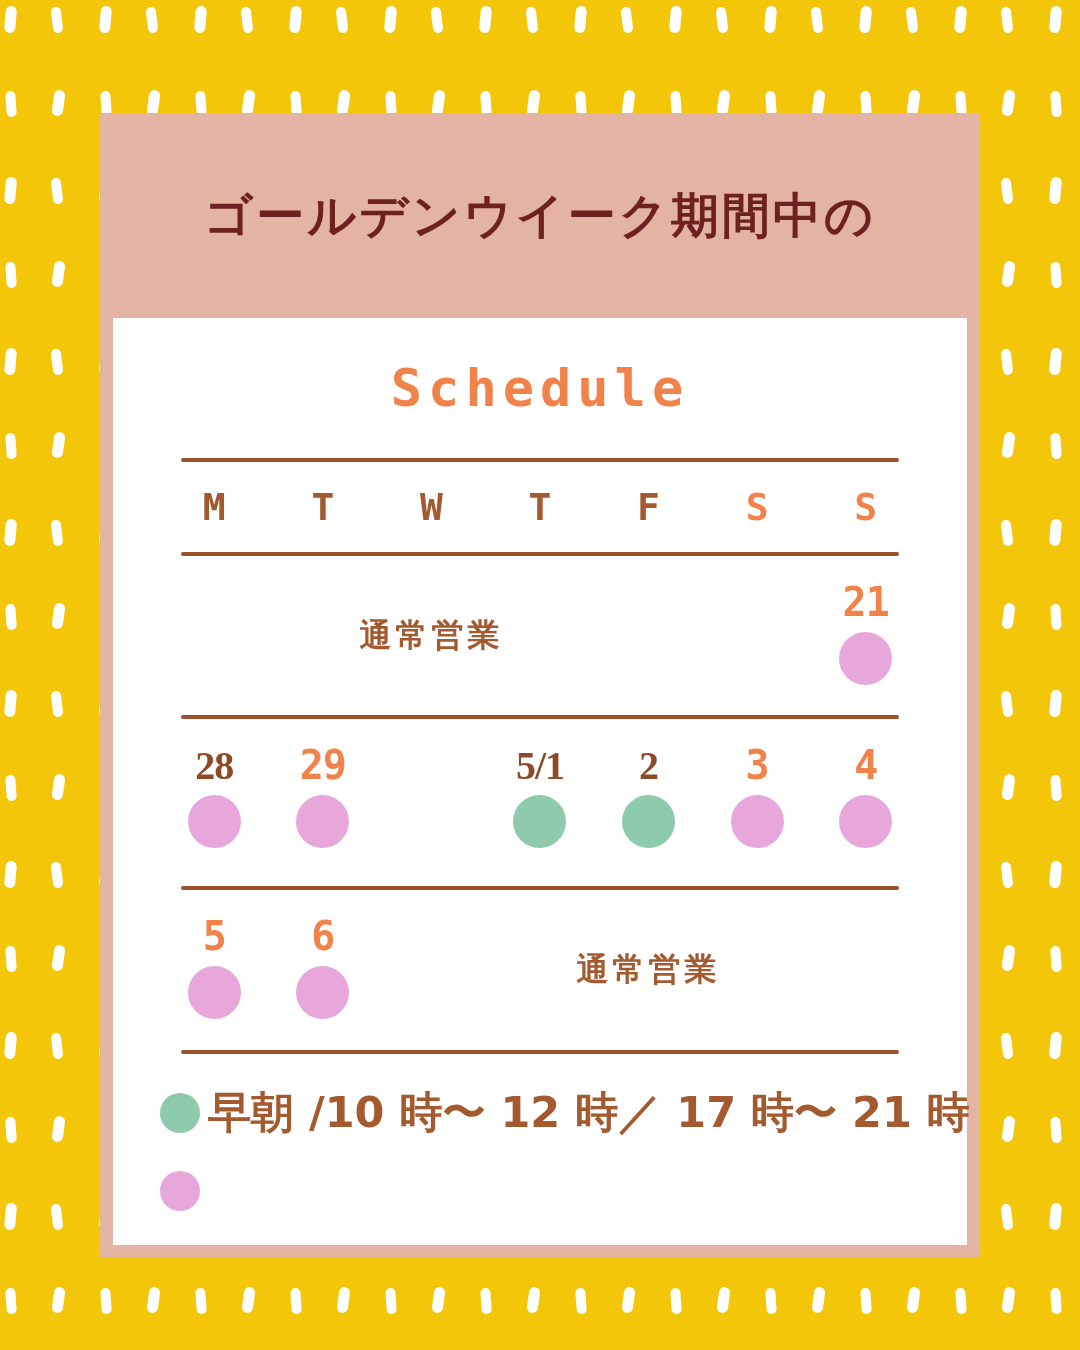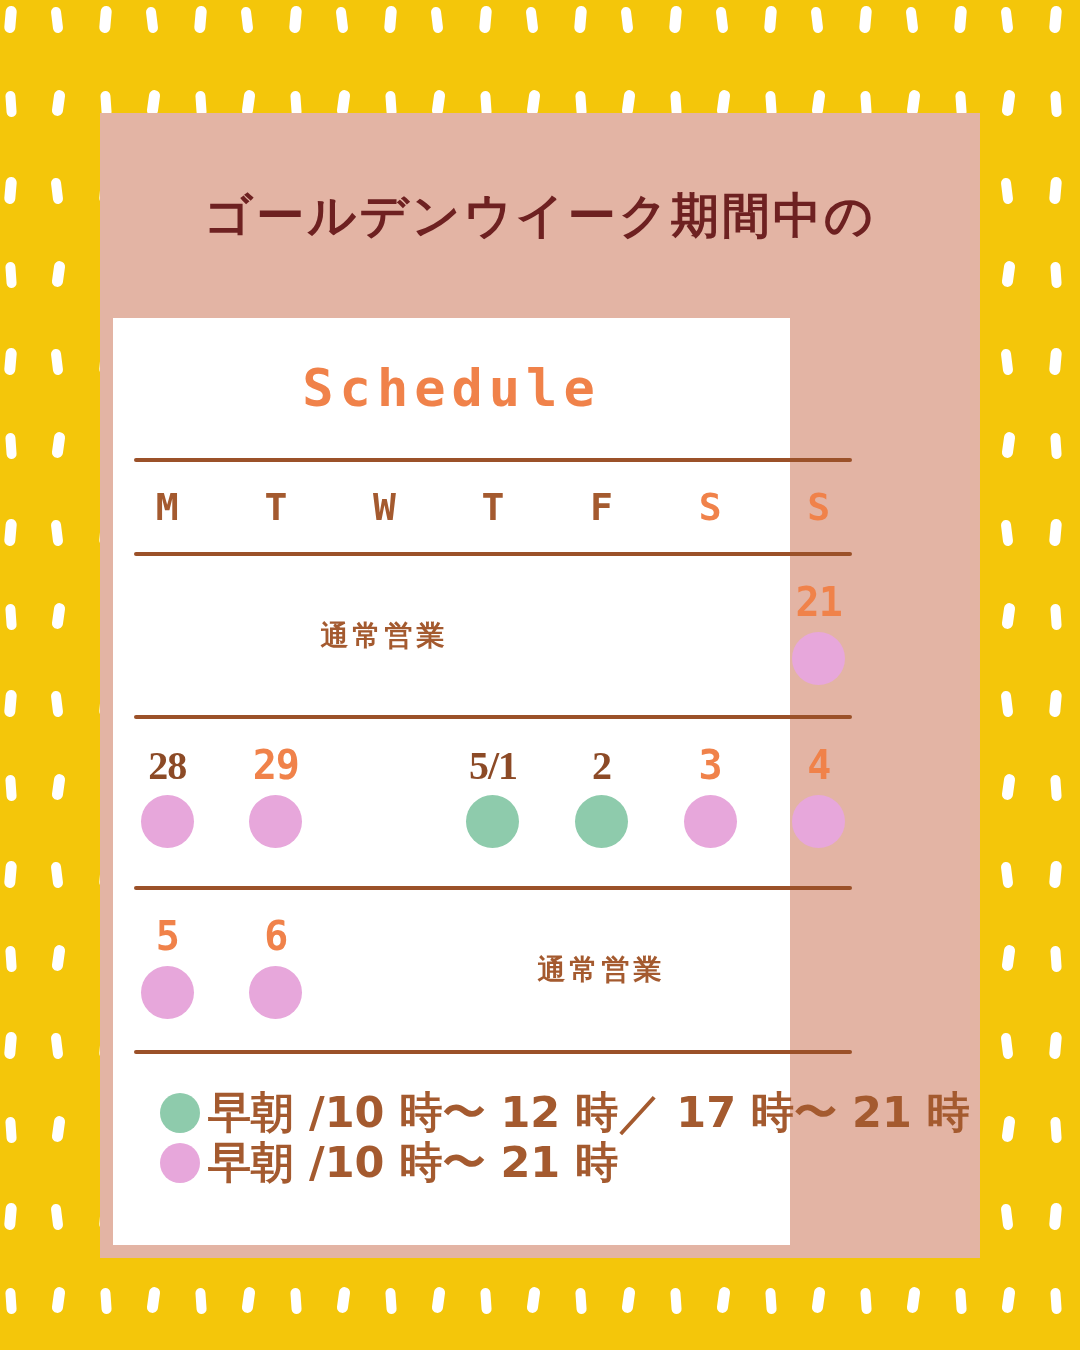--- a/index.html
+++ b/index.html
@@ -10,21 +10,21 @@
   *{margin:0;padding:0;box-sizing:border-box;}
   html,body{width:1080px;height:1350px;overflow:hidden;}
   body{font-family:"DejaVu Sans",sans-serif;background:var(--yellow);}
   .canvas{position:relative;width:1080px;height:1350px;background:var(--yellow);padding-left:16px;}
   .bg-pattern{position:absolute;inset:0;display:block;}
 
   .panel{position:absolute;left:100px;top:113px;width:880px;height:1145px;background:var(--salmon);}
   .header{height:205px;display:flex;flex-direction:column;align-items:center;justify-content:center;gap:20px;}
   .title-line{font-size:48px;font-weight:700;letter-spacing:3px;color:var(--maroon);line-height:1.1;}
 
-  .card{margin:0 13px 13px 13px;width:677px;height:927px;background:var(--white);}
+  .card{margin:0 13px 13px 13px;width:854px;height:927px;background:var(--white);}
 
   .heading-wrap{height:140px;display:flex;align-items:center;justify-content:center;}
   .heading{font-family:"DejaVu Sans Mono",monospace;font-weight:700;font-size:52px;
            letter-spacing:6px;color:var(--orange);}
 
   .table{width:760px;margin:0 auto;}
   .rule{width:718px;height:4px;margin:0 auto;background:var(--line);border-radius:2px;}
 
   .grid7{display:grid;grid-template-columns:repeat(7,1fr);}
   .row-week{height:90px;align-items:center;}
@@ -38,29 +38,29 @@
 
   .cell{grid-row:1;display:flex;flex-direction:column;align-items:center;padding-top:26px;}
   .date{height:40px;display:flex;align-items:center;font-family:"DejaVu Sans Mono",monospace;
         font-weight:700;font-size:40px;letter-spacing:-1px;}
   .date.brown{color:var(--brown_dark);font-family:Liberation Serif, serif;}
   .date.orange{color:var(--orange);}
   .dot{width:53px;height:53px;border-radius:50%;margin-top:10px;}
   .dot.pink{background:var(--pink);}
   .dot.green{background:var(--green);}
 
-  .note{grid-row:1;align-self:center;text-align:center;font-weight:700;font-size:28px;
+  .note{grid-row:1;align-self:center;text-align:center;font-weight:700;font-size:32px;
         letter-spacing:4px;color:var(--brown);}
   .note-left{grid-column:1/6;}
   .note-right{grid-column:3/8;}
   .c6{grid-column:6;} .c7{grid-column:7;}
   .c1{grid-column:1;} .c2{grid-column:2;} .c3{grid-column:3;} .c4{grid-column:4;}
   .c5{grid-column:5;}
 
-  .legend{height:191px;padding:34px 0 0 47px;display:flex;flex-direction:column;}
+  .legend{height:191px;padding:34px 0 0 47px;display:flex;flex-direction:column;gap:28px;}
   .legend-item{display:flex;align-items:center;height:50px;}
   .legend-dot{width:40px;height:40px;border-radius:50%;flex:0 0 auto;}
   .legend-dot.green{background:var(--green);}
   .legend-dot.pink{background:var(--pink);}
   .legend-text{margin-left:8px;font-weight:700;font-size:43px;letter-spacing:0;
                color:var(--brown);white-space:nowrap;}
 </style>
 </head>
 <body>
 
@@ -161,19 +161,18 @@
         <div class="rule"></div>
       </div>
 
       <div class="legend">
         <div class="legend-item">
           <span class="legend-dot green"></span>
           <span class="legend-text">早朝 /10 時〜 12 時／ 17 時〜 21 時</span>
         </div>
         <div class="legend-item">
           <span class="legend-dot pink"></span>
-          <span class="legend-text">早朝 /10 時〜 21 時</span>
         </div>
       </div>
 
     </div>
   </div>
 </div>
 
 </body></html>

